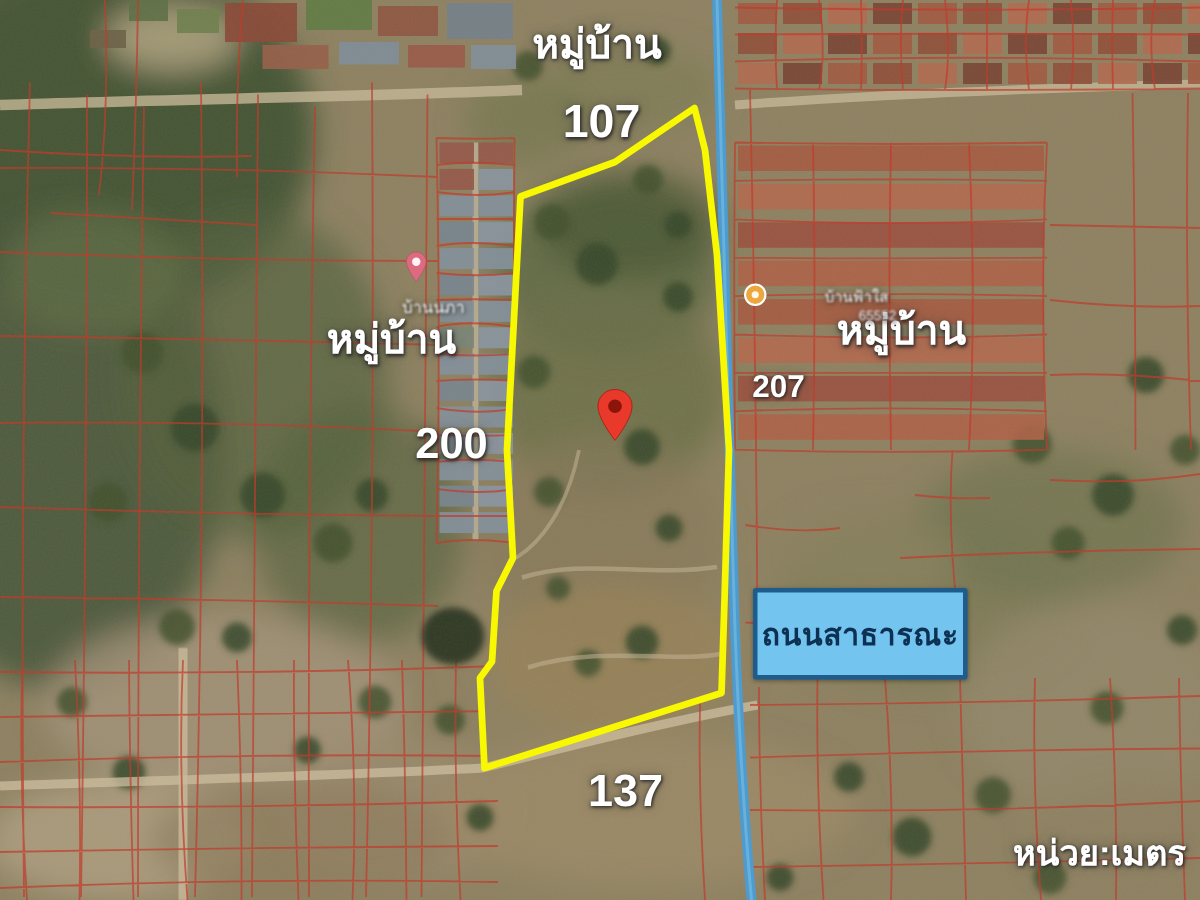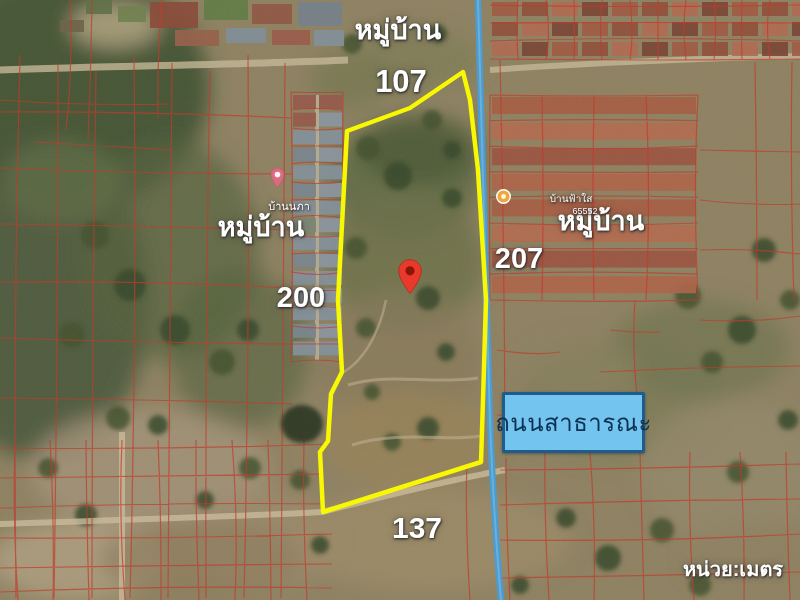--- a/index.html
+++ b/index.html
@@ -6,21 +6,21 @@
   .stage{position:relative;width:800px;height:600px;overflow:hidden;
          font-family:"Liberation Sans","DejaVu Sans",sans-serif;background:#8e8262;padding-left:44px;}
   .stage svg.scene{position:absolute;left:0;top:0;z-index:0;display:block;}
   .map-label{position:absolute;z-index:3;color:var(--c-label,#fff);white-space:nowrap;
     transform:translate(-50%,-50%);font-weight:600;line-height:1;
     text-shadow:0 1px 3px rgba(45,45,45,.85),0 0 7px rgba(70,70,70,.55),1px 1px 2px rgba(0,0,0,.5);}
   .tiny{font-weight:500;filter:blur(.55px);opacity:.95;}
   .road-badge{position:absolute;z-index:2;display:flex;align-items:center;justify-content:center;
     background:var(--c-badge-bg,#74c4f0);border:3px solid var(--c-badge-border,#1d5c8c);
     border-radius:2px;box-shadow:0 1px 3px rgba(0,0,0,.35);}
-  .road-badge span{font-size:24px;font-weight:normal;color:var(--c-badge-text,#0c3152);
+  .road-badge span{font-size:20px;font-weight:bold;color:var(--c-badge-text,#0c3152);
     letter-spacing:.5px;white-space:nowrap;}
   .pin{position:absolute;z-index:4;}
   .pin svg{display:block;}
   .plot-line{fill:none;stroke:var(--c-boundary,#f8f800);stroke-width:4.5;
     stroke-linejoin:round;stroke-linecap:round;}
   .road-line{fill:none;stroke:var(--c-road,#4e9bcf);stroke-width:6.5;stroke-linecap:round;}
   .road-line-hi{fill:none;stroke:#7cc2e6;stroke-width:2;opacity:.55;stroke-linecap:round;}
   .parcels{stroke:var(--c-parcel,#c03828);stroke-width:1.2;fill:none;opacity:.72;}
 </style>
 </head>
@@ -219,23 +219,23 @@
     <path class="road-line" d="M478,0 C481,140 486,280 490,420 C493,500 497,555 501,600"></path>
     <path class="road-line-hi" d="M478,0 C481,140 486,280 490,420 C493,500 497,555 501,600"></path>
     <path class="plot-line" d="M463,72 L410,108 347,131 338,300 342,372 331,394 328,441 320,452 323,512 481,462 483,400 486,300 478,170 470,100 Z"></path>
   </svg>
 
   <div class="map-label" style="left:398px;top:30px;font-size:27px">หมู่บ้าน</div>
   <div class="map-label" style="left:401px;top:81px;font-size:31px">107</div>
   <div class="map-label" style="left:261px;top:227px;font-size:27px">หมู่บ้าน</div>
   <div class="map-label" style="left:301px;top:297px;font-size:29px">200</div>
   <div class="map-label" style="left:601px;top:221px;font-size:27px">หมู่บ้าน</div>
-  <div class="map-label" style="left:519px;top:258px;font-size:29px">207</div>
+  <div class="map-label" style="left:519px;top:258px;font-size:21px">207</div>
   <div class="map-label" style="left:417px;top:528px;font-size:30px">137</div>
-  <div class="map-label" style="left:733px;top:569px;font-size:20px">หน่วย:เมตร</div>
+  <div class="map-label" style="left:733px;top:569px;font-size:23px">หน่วย:เมตร</div>
   <div class="map-label tiny" style="left:289px;top:206px;font-size:11px">บ้านนภา</div>
   <div class="map-label tiny" style="left:571px;top:199px;font-size:10px">บ้านฟ้าใส</div>
   <div class="map-label tiny" style="left:585px;top:211px;font-size:9px">65552</div>
 
   <div class="road-badge" style="left:502px;top:392px;width:137px;height:55px">
     <span>ถนนสาธารณะ</span>
   </div>
 
   <div class="pin" style="left:397px;top:258px">
     <svg width="26" height="38" viewBox="0 0 24 34">

